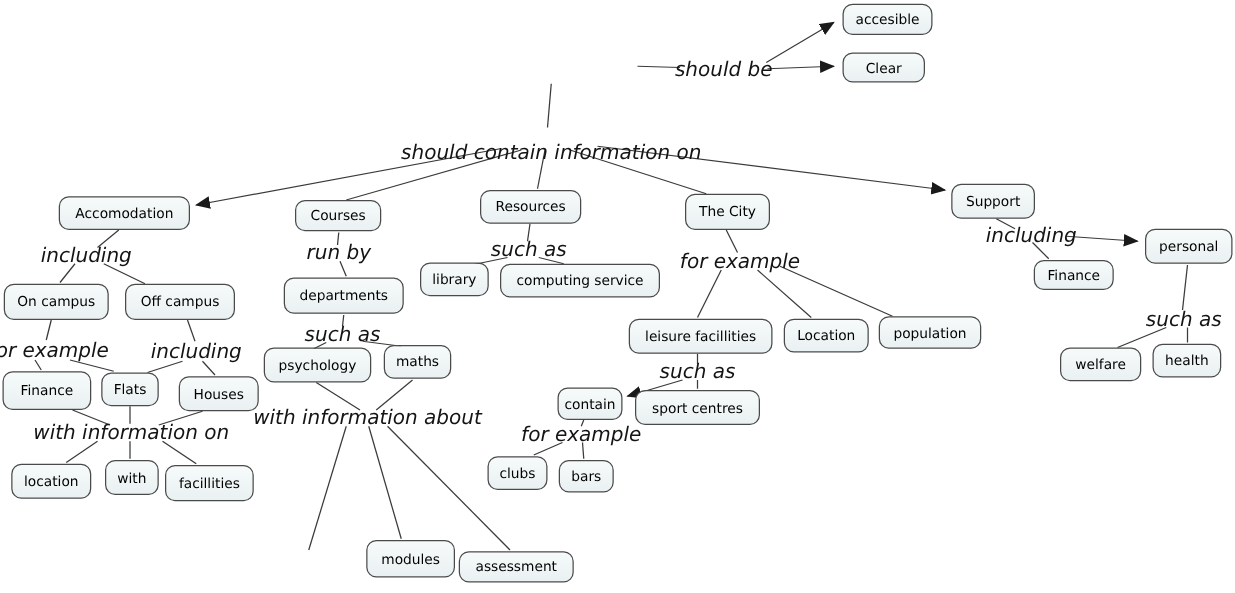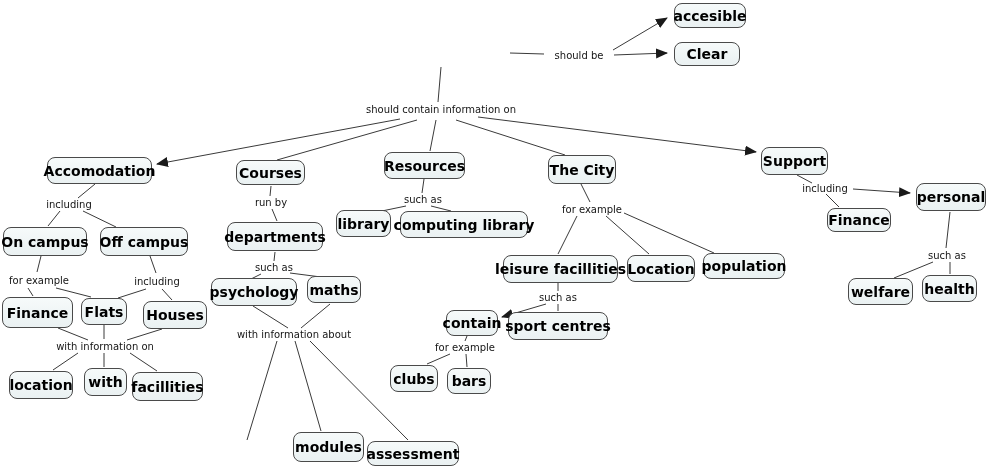--- a/index.html
+++ b/index.html
@@ -6,26 +6,26 @@
   .canvas{
     position:relative;width:988px;height:474px;background:var(--background,#ffffff);
     font-family:"DejaVu Sans","Liberation Sans",sans-serif;overflow:hidden;
   }
   svg.edges{position:absolute;left:0;top:0;z-index:1;}
   .node{
     position:absolute;box-sizing:border-box;z-index:3;
     display:flex;align-items:center;justify-content:center;
     background:linear-gradient(180deg,#f6fafa 0%,var(--node-fill,#eaf1f2) 100%);
     border:1px solid var(--node-border,#4a4a4a);
-    border-radius:8px;font-size:14px;color:var(--text,#000000);
-    white-space:nowrap;cursor:default;font-weight:bold;
+    border-radius:8px;font-size:11px;color:var(--text,#000000);
+    white-space:nowrap;cursor:default;
   }
   .edge-label{
     position:absolute;transform:translate(-50%,-50%);z-index:2;
-    font-size:10px;color:#141414;white-space:nowrap;cursor:default;
+    font-size:16px;color:#141414;white-space:nowrap;cursor:default;font-style:italic;
   }
 </style>
 </head>
 <body>
 
 <div class="canvas">
 
   <svg class="edges" width="988" height="474">
     <defs>
       <marker id="ah" markerWidth="13" markerHeight="11" refX="11" refY="5" orient="auto" markerUnits="userSpaceOnUse">
@@ -101,37 +101,37 @@
   <div class="node" style="left:2px;top:297px;width:71px;height:31px">Finance</div>
   <div class="node" style="left:81px;top:298px;width:46px;height:27px">Flats</div>
   <div class="node" style="left:143px;top:301px;width:64px;height:28px">Houses</div>
   <div class="node" style="left:9px;top:371px;width:64px;height:28px">location</div>
   <div class="node" style="left:84px;top:368px;width:43px;height:28px">with</div>
   <div class="node" style="left:132px;top:372px;width:71px;height:29px">facillities</div>
   <div class="node" style="left:227px;top:222px;width:96px;height:29px">departments</div>
   <div class="node" style="left:211px;top:278px;width:86px;height:28px">psychology</div>
   <div class="node" style="left:307px;top:276px;width:54px;height:27px">maths</div>
   <div class="node" style="left:336px;top:210px;width:55px;height:27px">library</div>
-  <div class="node" style="left:400px;top:211px;width:128px;height:27px">computing library</div>
+  <div class="node" style="left:400px;top:211px;width:128px;height:27px">computing service</div>
   <div class="node" style="left:503px;top:255px;width:115px;height:28px">leisure facillities</div>
   <div class="node" style="left:627px;top:255px;width:68px;height:27px">Location</div>
   <div class="node" style="left:703px;top:253px;width:82px;height:26px">population</div>
   <div class="node" style="left:446px;top:310px;width:52px;height:26px">contain</div>
   <div class="node" style="left:508px;top:312px;width:100px;height:28px">sport centres</div>
   <div class="node" style="left:390px;top:365px;width:48px;height:27px">clubs</div>
   <div class="node" style="left:447px;top:368px;width:44px;height:26px">bars</div>
   <div class="node" style="left:827px;top:208px;width:64px;height:24px">Finance</div>
   <div class="node" style="left:916px;top:183px;width:70px;height:28px">personal</div>
   <div class="node" style="left:848px;top:278px;width:65px;height:27px">welfare</div>
   <div class="node" style="left:922px;top:275px;width:55px;height:27px">health</div>
   <div class="node" style="left:293px;top:432px;width:71px;height:30px">modules</div>
   <div class="node" style="left:367px;top:441px;width:92px;height:25px">assessment</div>
 
   <div class="edge-label" style="left:579px;top:55px">should be</div>
-  <div class="edge-label" style="left:441px;top:109px">should contain information on</div>
+  <div class="edge-label" style="left:441px;top:122px">should contain information on</div>
   <div class="edge-label" style="left:69px;top:204px">including</div>
   <div class="edge-label" style="left:39px;top:280px">for example</div>
   <div class="edge-label" style="left:157px;top:281px">including</div>
   <div class="edge-label" style="left:105px;top:346px">with information on</div>
   <div class="edge-label" style="left:271px;top:202px">run by</div>
   <div class="edge-label" style="left:274px;top:267px">such as</div>
   <div class="edge-label" style="left:294px;top:334px">with information about</div>
   <div class="edge-label" style="left:423px;top:199px">such as</div>
   <div class="edge-label" style="left:592px;top:209px">for example</div>
   <div class="edge-label" style="left:558px;top:297px">such as</div>

